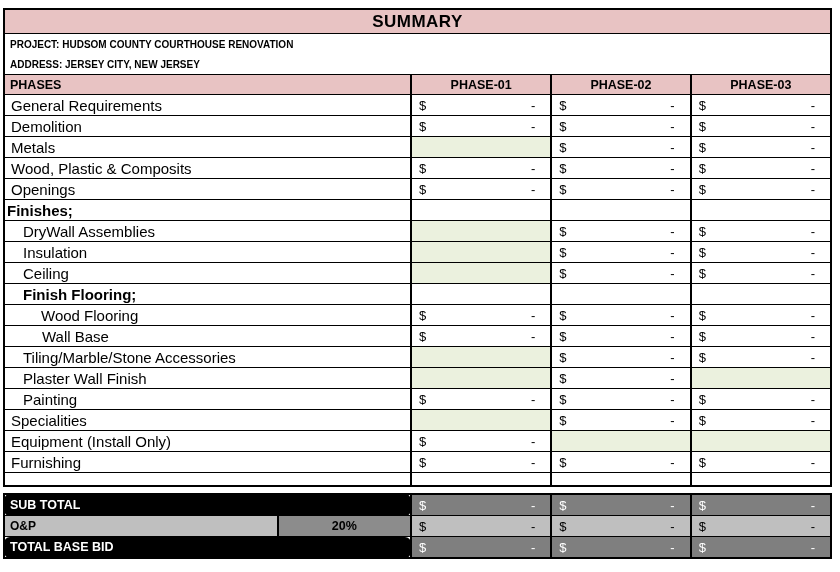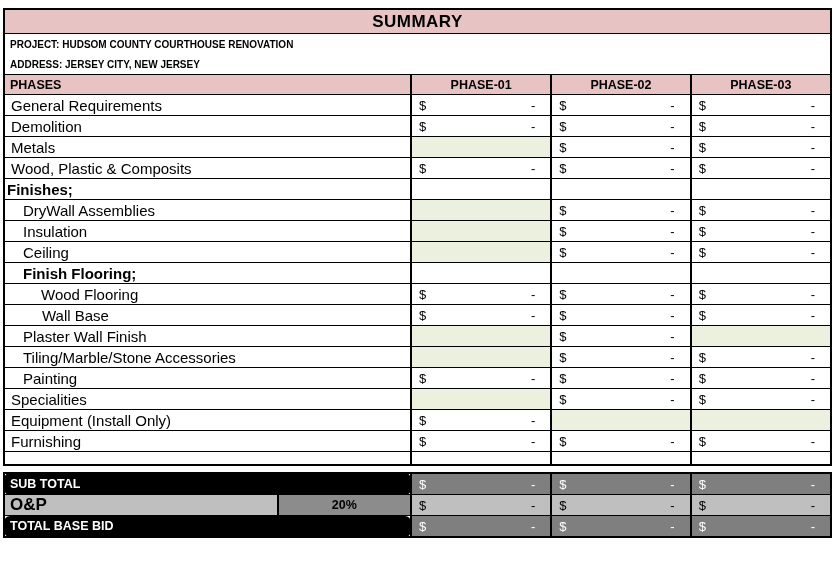--- a/index.html
+++ b/index.html
@@ -52,21 +52,21 @@
   #totals-table td {
     border:1px solid #000; padding:0; height:20px;
     overflow:hidden; white-space:nowrap;
   }
   .tot-label {
     background:#000; color:#fff; font-weight:bold; font-size:12.5px;
     text-align:left; padding-left:5px !important;border-radius:6px;
   }
   .op-label {
     background:var(--gray_light); color:#000; font-weight:bold;
-    font-size:17px; text-align:left; padding-left:5px !important;
+    font-size:12px; text-align:left; padding-left:5px !important;
   }
   .op-pct {
     background:var(--gray_mid); color:#000; font-weight:bold;
     font-size:12.5px; text-align:center;
   }
   .val.dark  { background:var(--gray_dark); color:#fff; }
   .val.light { background:var(--gray_light); color:#000; }
 </style>
 </head>
 <body>
@@ -149,20 +149,35 @@
           <td class="val vthick ">
             <span class="cur">$</span>
             <span class="amt">-</span>
           </td>
           <td class="val vthick ">
             <span class="cur">$</span>
             <span class="amt">-</span>
           </td>
         </tr>
         <tr>
+          <td class="label" style="padding-left: 6px;">Openings</td>
+          <td class="val vthick ">
+            <span class="cur">$</span>
+            <span class="amt">-</span>
+          </td>
+          <td class="val vthick ">
+            <span class="cur">$</span>
+            <span class="amt">-</span>
+          </td>
+          <td class="val vthick ">
+            <span class="cur">$</span>
+            <span class="amt">-</span>
+          </td>
+        </tr>
+        <tr>
           <td class="label bold" style="padding-left: 2px;">Finishes;</td>
           <td class="val vthick "></td>
           <td class="val vthick "></td>
           <td class="val vthick "></td>
         </tr>
         <tr>
           <td class="label" style="padding-left: 18px;">DryWall Assemblies</td>
           <td class="val vthick green"></td>
           <td class="val vthick ">
             <span class="cur">$</span>
@@ -227,39 +242,39 @@
           <td class="val vthick ">
             <span class="cur">$</span>
             <span class="amt">-</span>
           </td>
           <td class="val vthick ">
             <span class="cur">$</span>
             <span class="amt">-</span>
           </td>
         </tr>
         <tr>
+          <td class="label" style="padding-left: 18px;">Tiling/Marble/Stone Accessories</td>
+          <td class="val vthick green"></td>
+          <td class="val vthick ">
+            <span class="cur">$</span>
+            <span class="amt">-</span>
+          </td>
+          <td class="val vthick ">
+            <span class="cur">$</span>
+            <span class="amt">-</span>
+          </td>
+        </tr>
+        <tr>
           <td class="label" style="padding-left: 18px;">Plaster Wall Finish</td>
           <td class="val vthick green"></td>
           <td class="val vthick ">
             <span class="cur">$</span>
             <span class="amt">-</span>
           </td>
           <td class="val vthick green"></td>
-        </tr>
-        <tr>
-          <td class="label" style="padding-left: 18px;">Tiling/Marble/Stone Accessories</td>
-          <td class="val vthick green"></td>
-          <td class="val vthick ">
-            <span class="cur">$</span>
-            <span class="amt">-</span>
-          </td>
-          <td class="val vthick ">
-            <span class="cur">$</span>
-            <span class="amt">-</span>
-          </td>
         </tr>
         <tr>
           <td class="label" style="padding-left: 18px;">Painting</td>
           <td class="val vthick ">
             <span class="cur">$</span>
             <span class="amt">-</span>
           </td>
           <td class="val vthick ">
             <span class="cur">$</span>
             <span class="amt">-</span>

